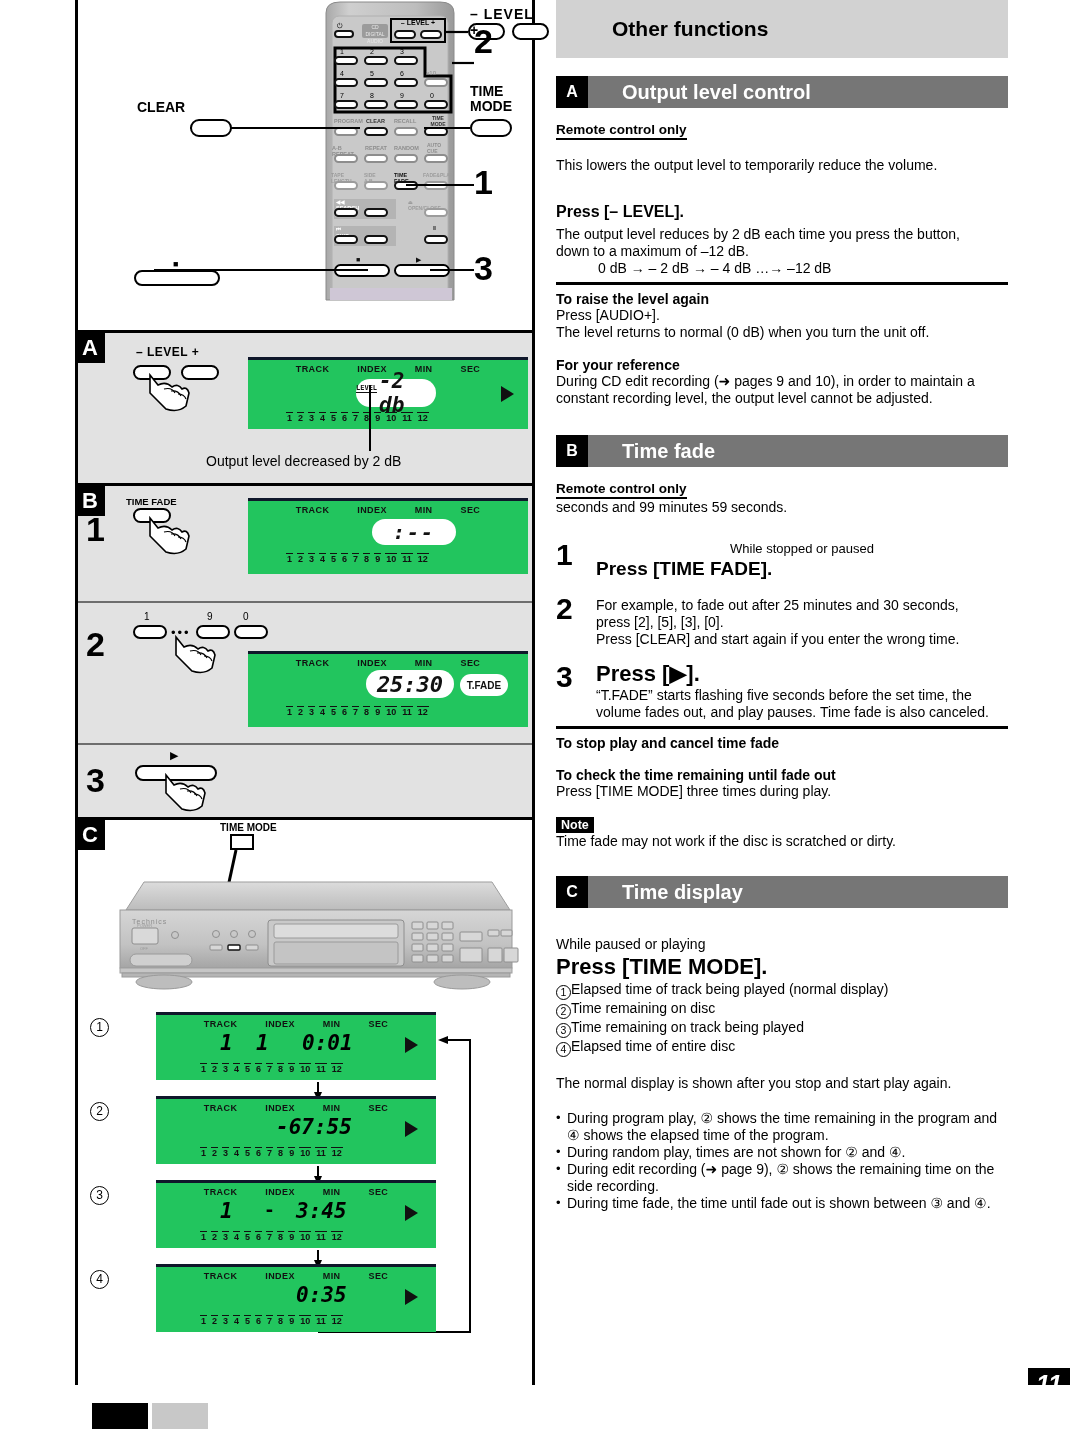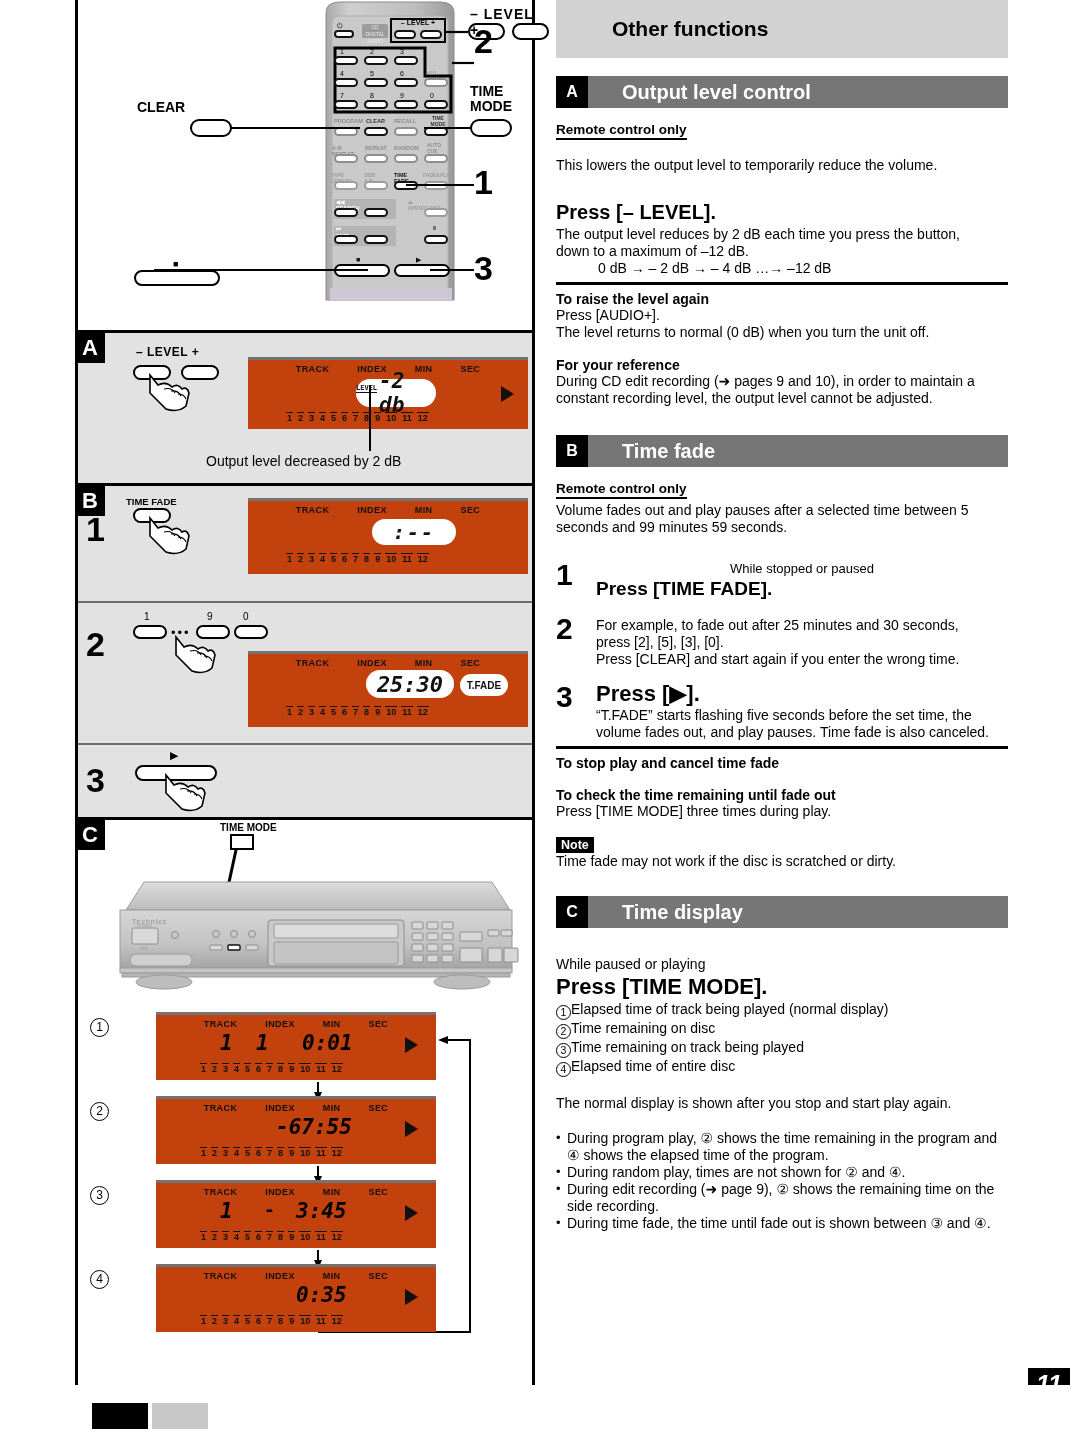--- a/index.html
+++ b/index.html
@@ -47,22 +47,22 @@
 
   
   .pill {
     border:2.5px solid #000; border-radius:14px; background:#fff;
     display:inline-block;
   }
   .pill-sm { border:2px solid #111; border-radius:10px; background:#fff; display:inline-block; }
 
   
   .lcd {
-    background:#c2410c; position:relative;
-    border-top:3px solid #737373;
+    background:#22c55e; position:relative;
+    border-top:3px solid #0f172a;
   }
   .lcd-head {
     position:absolute; top:4px; left:0; width:100%;
     font-size:9px; font-weight:bold; letter-spacing:.4px; color:#111;
     display:flex; justify-content:center; gap:28px;
   }
   .lcd-main {
     position:absolute; background:#fff; border-radius:16px;
     display:flex; align-items:center; justify-content:center;
     font-family:"DejaVu Sans Mono", monospace;
@@ -110,21 +110,21 @@
   .sec-bar .sb-text {
     margin-left:66px; color:#fff; font-weight:bold; font-size:20px;
   }
 
   .sub-ul {
     font-weight:bold; font-size:13.5px; color:#000;
     border-bottom:2px solid #000; display:inline-block; line-height:16px;
   }
   .sub-b { font-weight:bold; font-size:14px; color:#000; }
   p.body { font-size:14px; line-height:17px; color:#000; margin:0; }
-  .bigpress { font-size:20px; font-weight:bold; color:#000; margin:0; line-height:28px; }
+  .bigpress { font-size:16px; font-weight:bold; color:#000; margin:0; line-height:28px; }
   .medpress { font-size:19px; font-weight:bold; color:#000; margin:0; line-height:23px; }
   .rule-thick { border-top:3px solid #000; }
   .note-tag {
     display:inline-block; background:#000; color:#fff;
     font-size:12.5px; font-weight:bold; padding:1px 5px;
   }
   .step-row { display:flex; }
   .step-row .sn {
     width:40px; flex:0 0 40px; font-size:30px; font-weight:bold; line-height:30px;
   }
@@ -712,21 +712,20 @@
       <p class="body">constant recording level, the output level cannot be adjusted.</p>
     </div>
 
     <div class="sec-bar" style="margin-top:28px;">
       <div class="sb-letter">B</div>
       <div class="sb-text">Time fade</div>
     </div>
 
     <div style="margin-top:12px;">
       <div class="sub-ul">Remote control only</div>
-      <p class="body" style="margin-top:3px;">Volume fades out and play pauses after a selected time between 5</p>
       <p class="body">seconds and 99 minutes 59 seconds.</p>
 
       <div class="step-row" style="margin-top:24px;">
         <div class="sn">1</div>
         <div style="flex:1;">
           <p class="body" style="font-size:13px;text-align:center;">While stopped or paused</p>
           <p class="medpress">Press [TIME FADE].</p>
         </div>
       </div>
 

